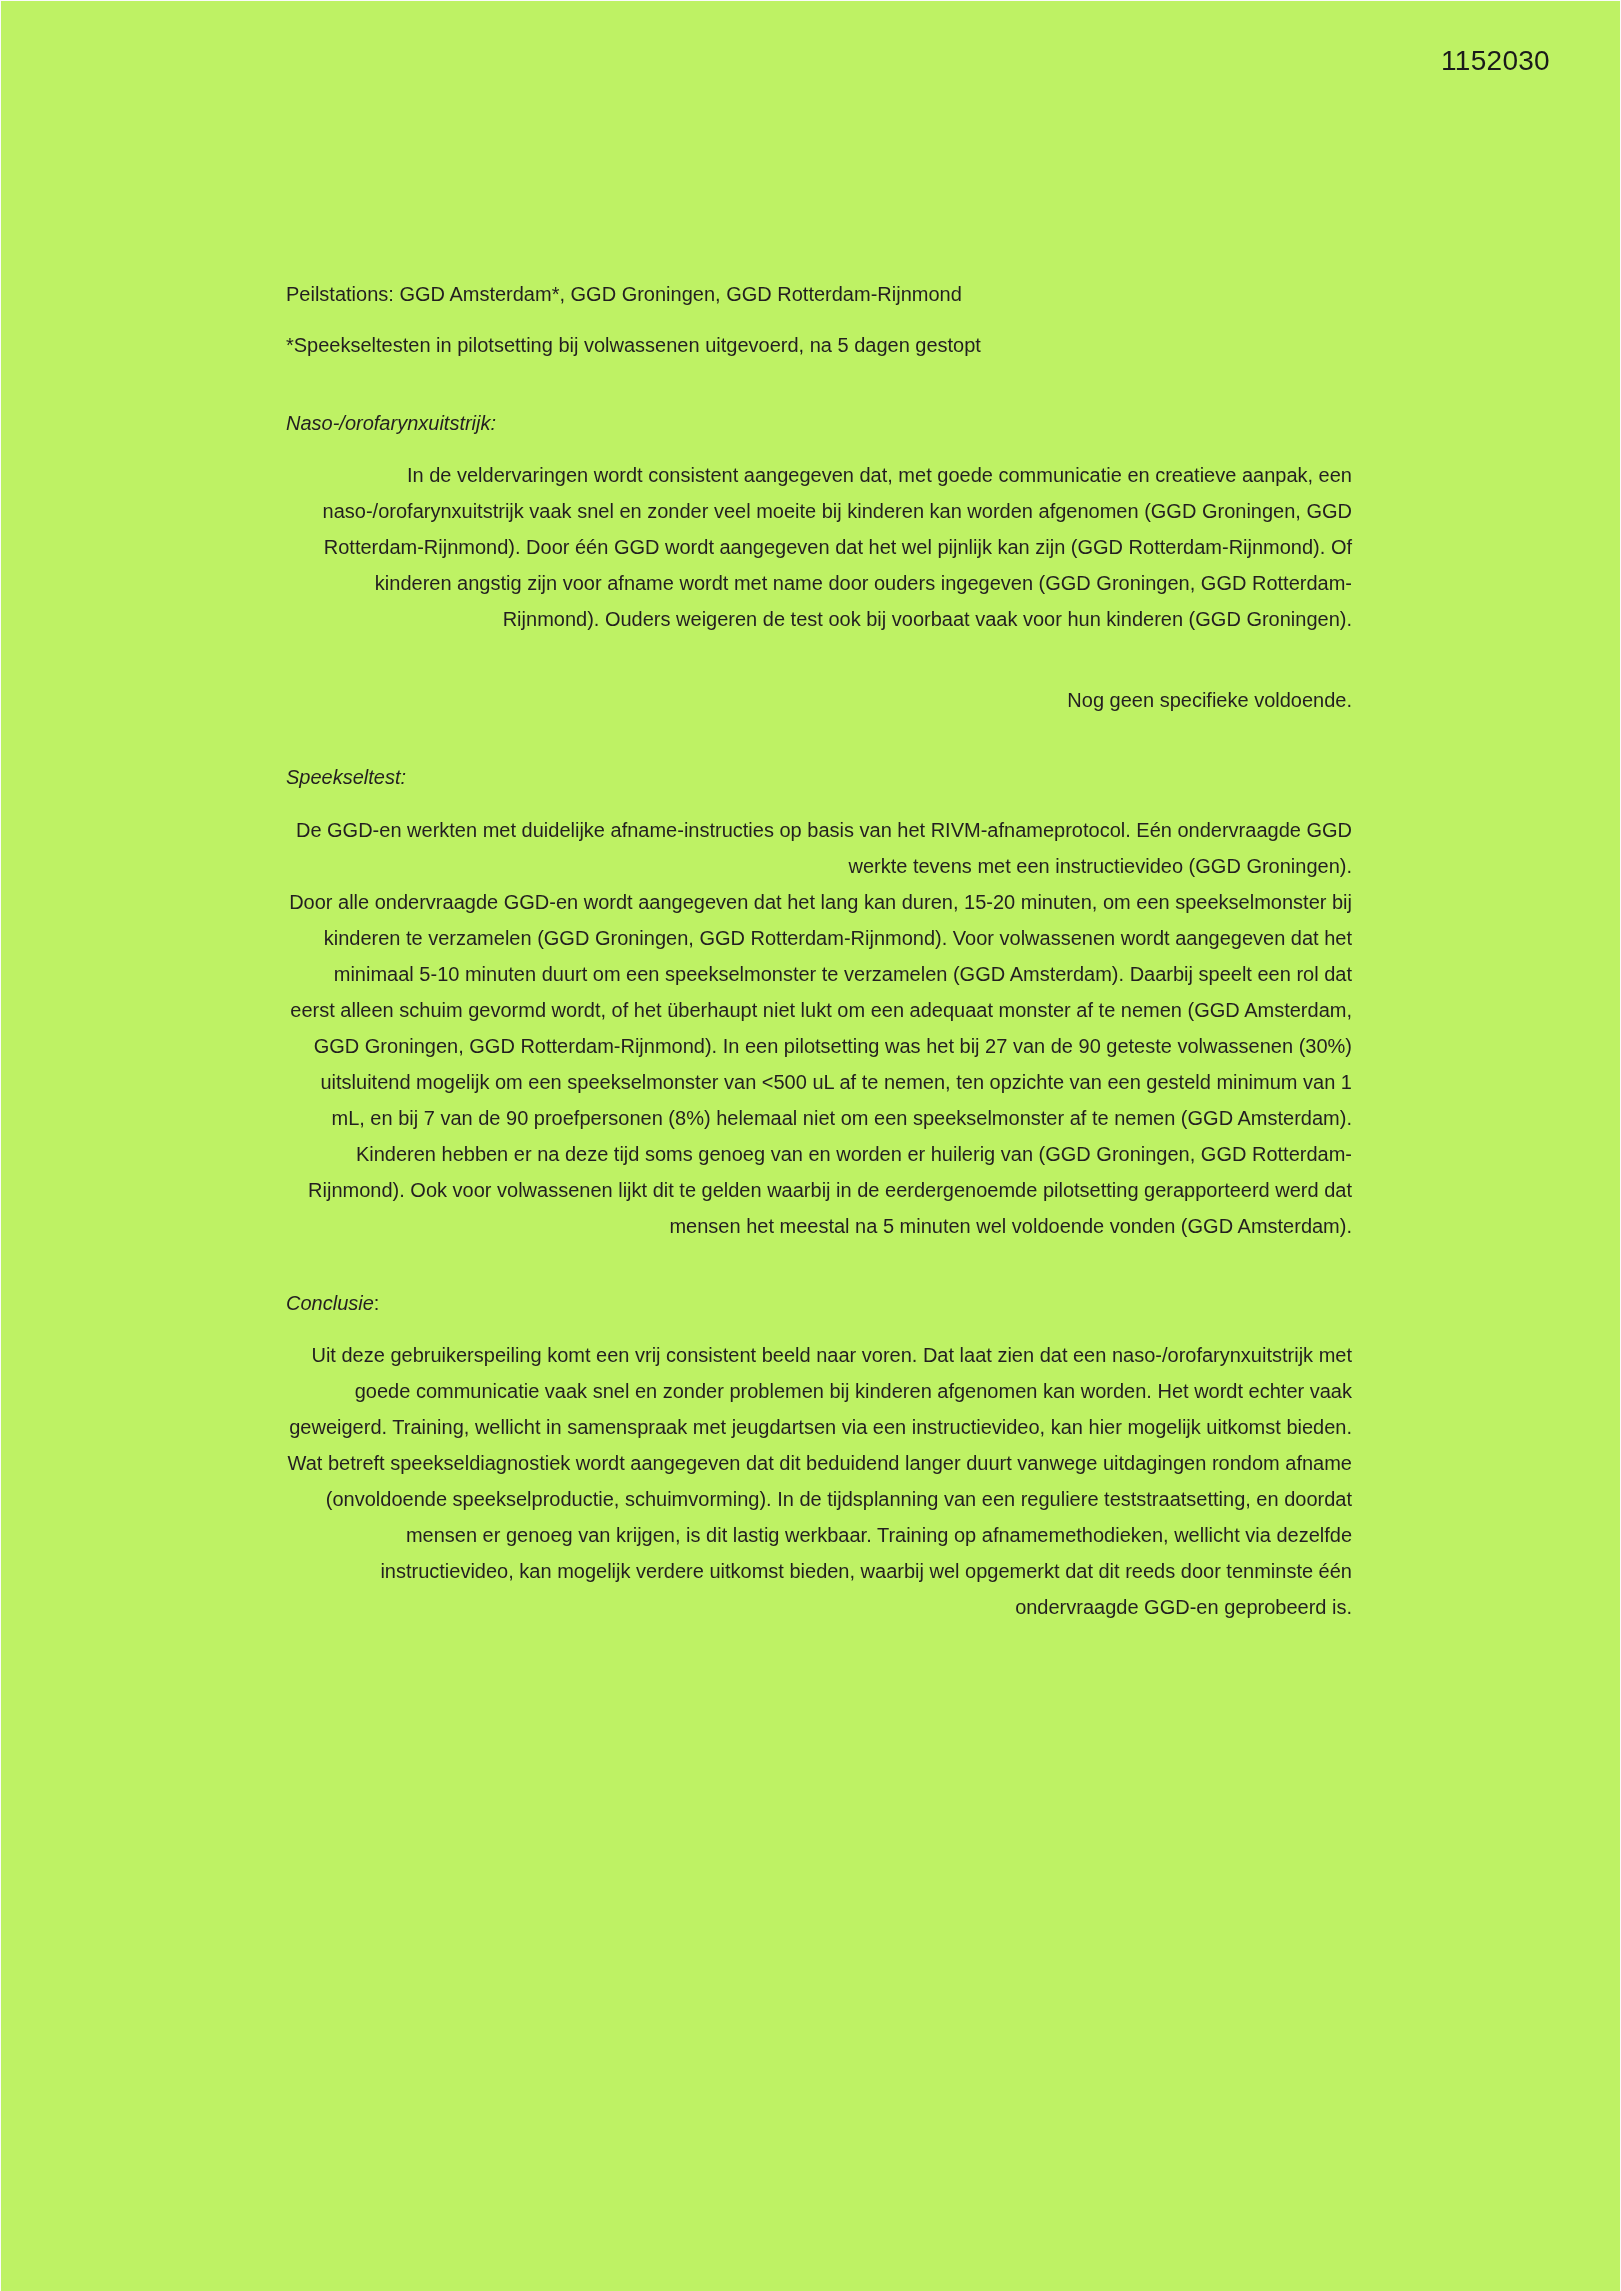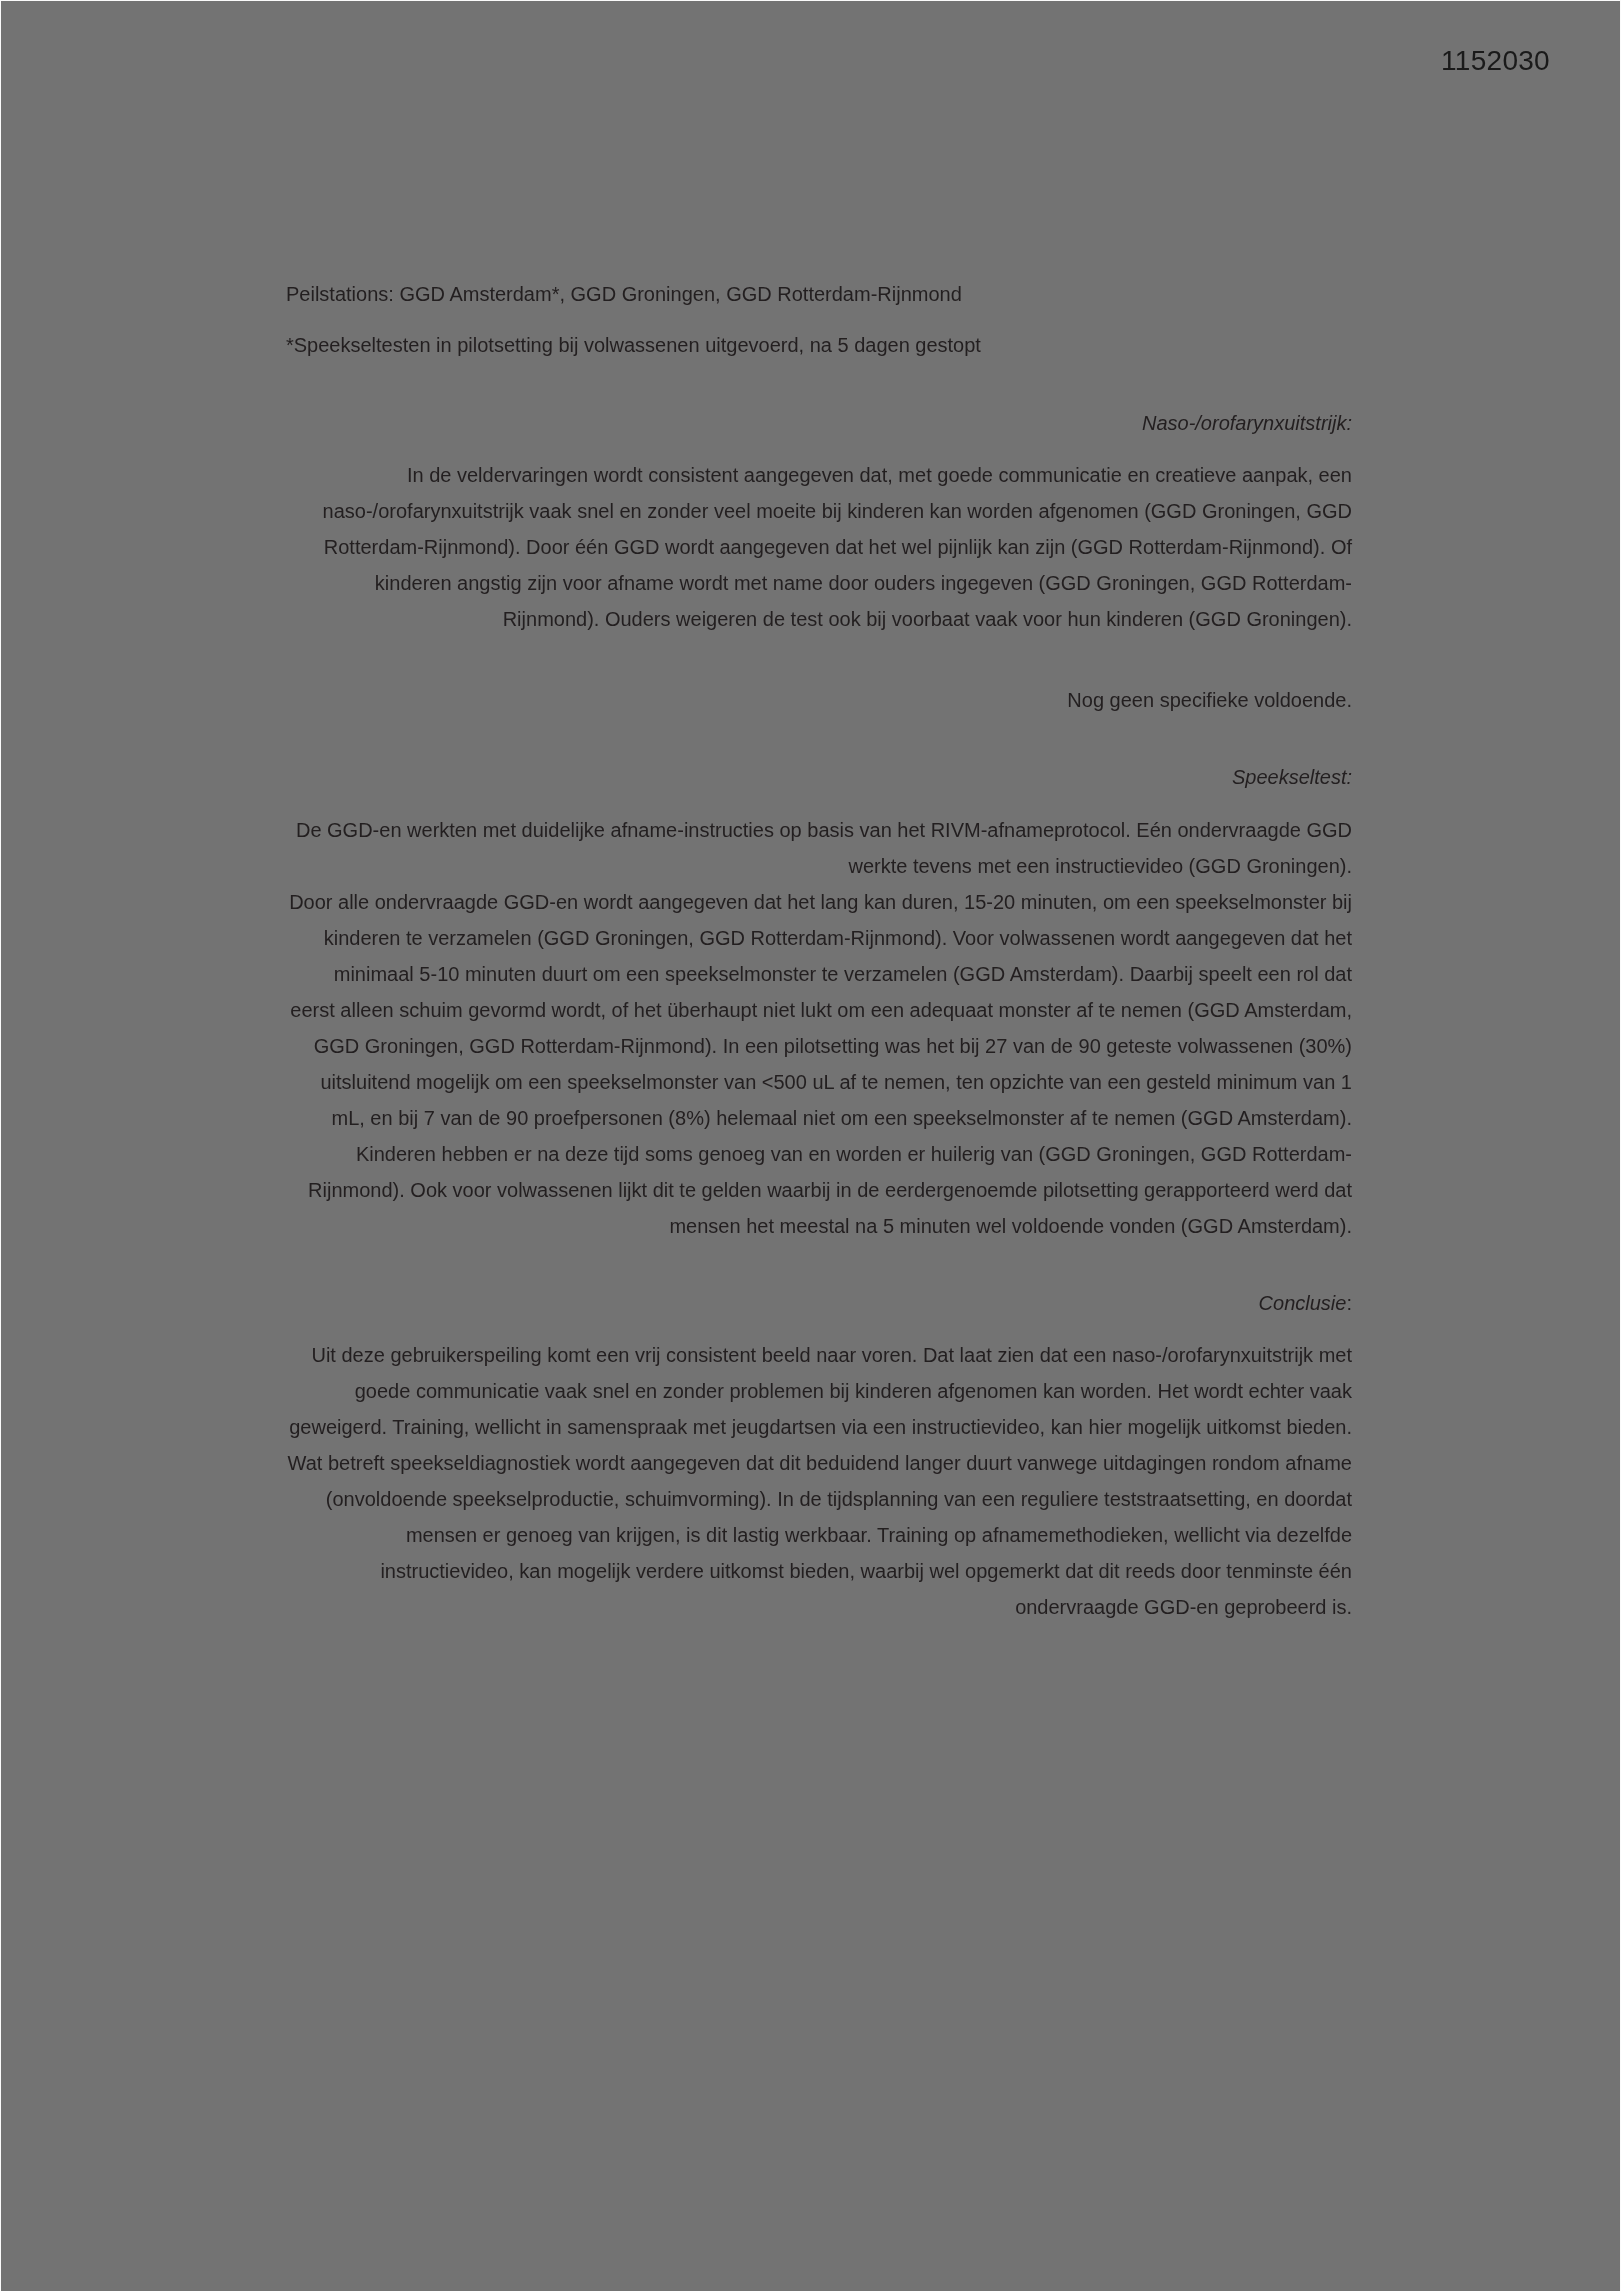--- a/index.html
+++ b/index.html
@@ -4,21 +4,21 @@
 <style>
   html, body {
     margin: 0;
     padding: 0;
     background: #ffffff;
   }
   .page {
     position: relative;
     width: 1621px;
     height: 2292px;
-    background: #737373;
+    background: #bef264;
     box-sizing: border-box;
     font-family: "Liberation Sans", sans-serif;
     color: #231f20;
     overflow: hidden;
   }
   
   .page::before {
     content: "";
     position: absolute;
     left: 0; top: 0; right: 0; bottom: 0;
@@ -62,21 +62,20 @@
   .section {
     margin: 0;
   }
 
   .section-heading {
     font-size: 20px;
     font-style: italic;
     line-height: 29px;
     margin: 0 0 19.6px 0;
     color: #231f20;
-    text-align: right;
   }
   .section-heading .plain {
     font-style: normal;
   }
 
   .gap-before {
     margin-top: 45px;
   }
   .gap-before-lg {
     margin-top: 49px;

